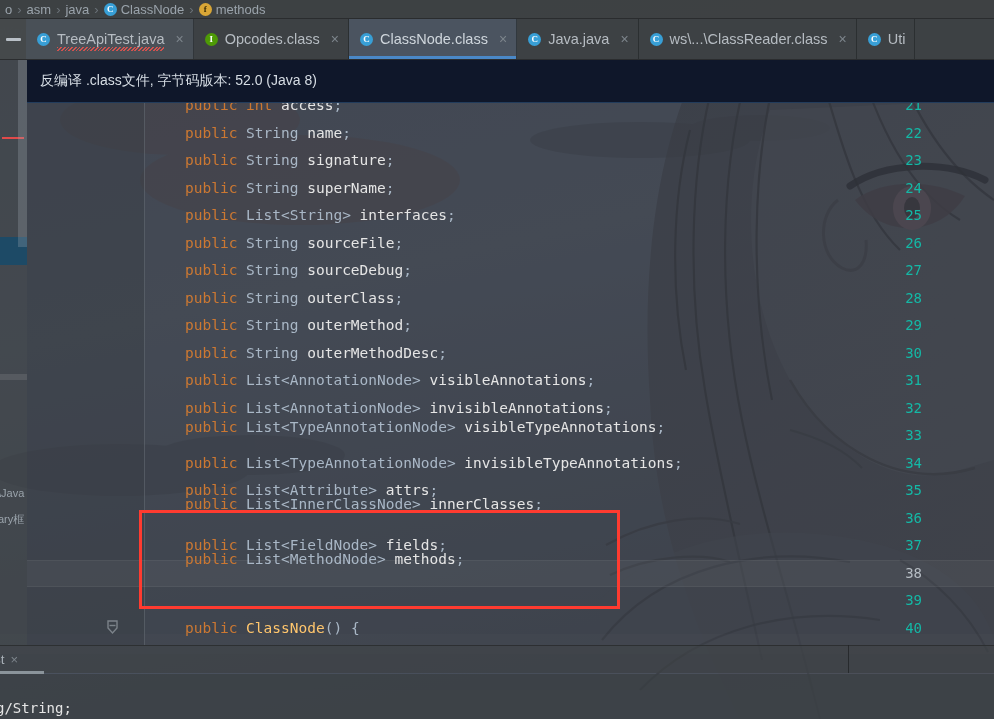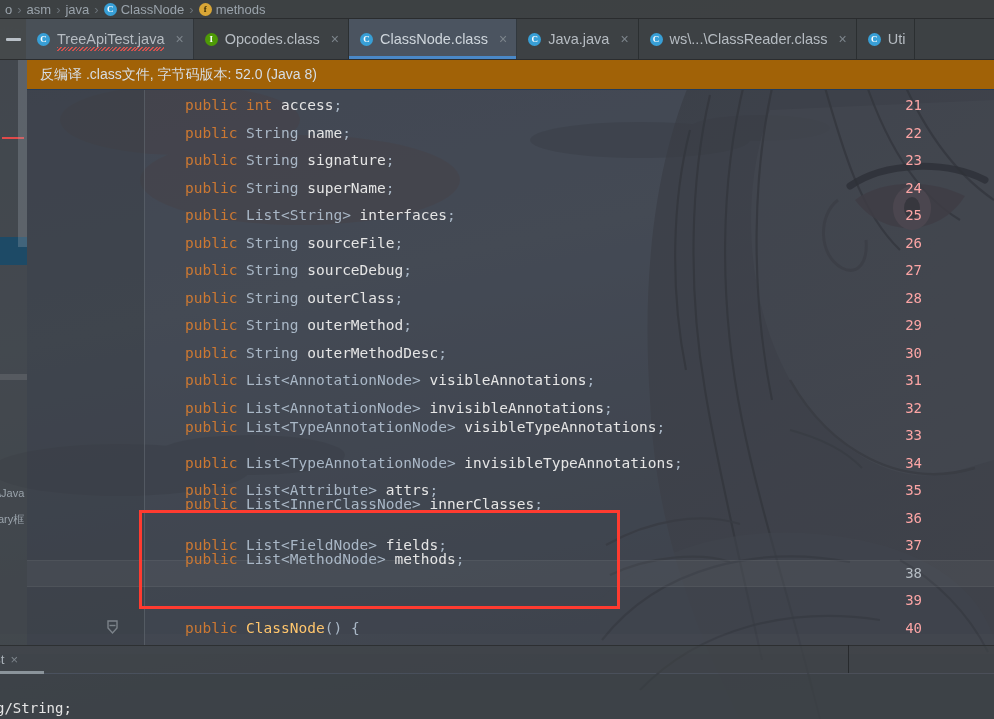--- a/index.html
+++ b/index.html
@@ -76,42 +76,42 @@
   .tab .xbtn { color:#7d858c; font-size:14px; margin-left:4px; cursor:pointer; }
   .tab .squiggle {
     position:absolute; left:0; right:0; bottom:-4px; height:4px;
     background-image:
       repeating-linear-gradient(135deg,#D9534F 0 1.3px, transparent 1.3px 2.6px);
     opacity:.95;
   }
 
   
   #banner {
-    position:absolute; left:27px; top:60px; width:967px; height:30px; z-index:26;
-    background:#a16207; border-bottom:1px solid #223c5c;
+    position:absolute; left:27px; top:60px; width:967px; height:43px; z-index:26;
+    background:#0f172a; border-bottom:1px solid #223c5c;
     display:flex; align-items:center; padding-left:13px;
     font-size:14px; color:#d6dde4;
   }
 
   
   #editor {
     position:absolute; left:27px; top:90px; width:967px; height:555px; z-index:22;
     overflow:hidden;
     background:rgba(55,59,65,.55);
     font-family:"DejaVu Sans Mono","Liberation Mono",monospace;
     font-size:14.5px;
   }
   #gutter {
     position:absolute; left:0; top:0; width:118px; height:100%;
     background:rgba(58,62,68,.42);
     border-right:1px solid rgba(130,138,146,.35);
   }
   .ln {
     position:absolute; right:72px; width:60px; text-align:right;
-    color:#fca5a5; font-size:14px; line-height:27.5px; height:27.5px;
+    color:#14b8a6; font-size:14px; line-height:27.5px; height:27.5px;
   }
   .ln.cur { color:#b5bcc3; }
   .caret-row {
     position:absolute; left:0; width:967px; height:27.5px;
     background:rgba(255,255,255,.045);
     border-top:1px solid rgba(255,255,255,.05);
     border-bottom:1px solid rgba(255,255,255,.05);
   }
   .code-line {
     position:absolute; left:158px; height:27.5px; line-height:27.5px; white-space:pre;

